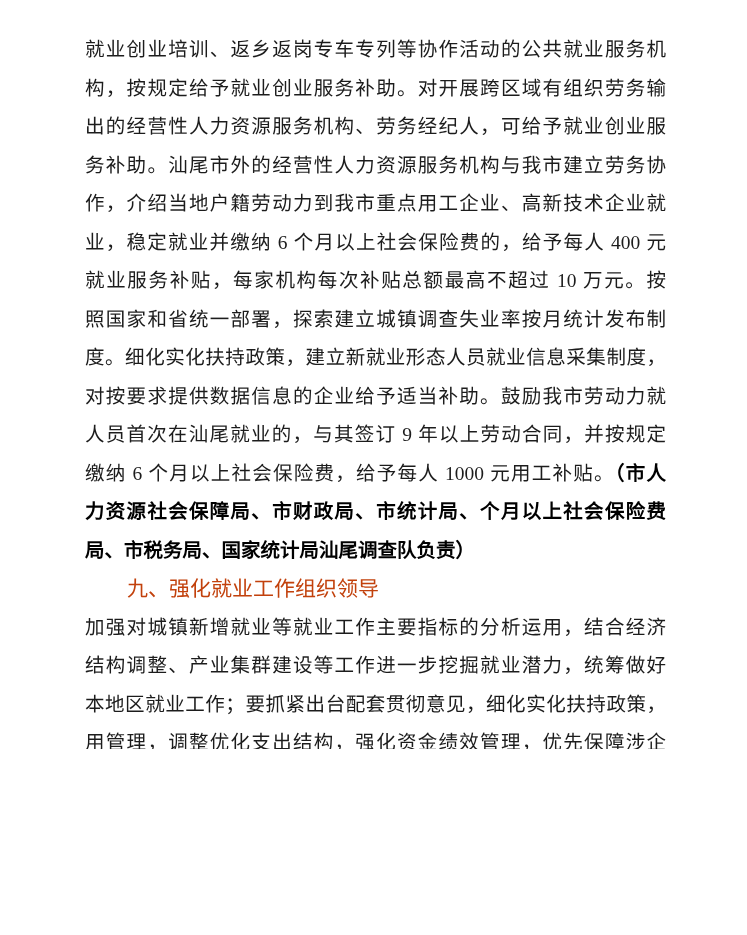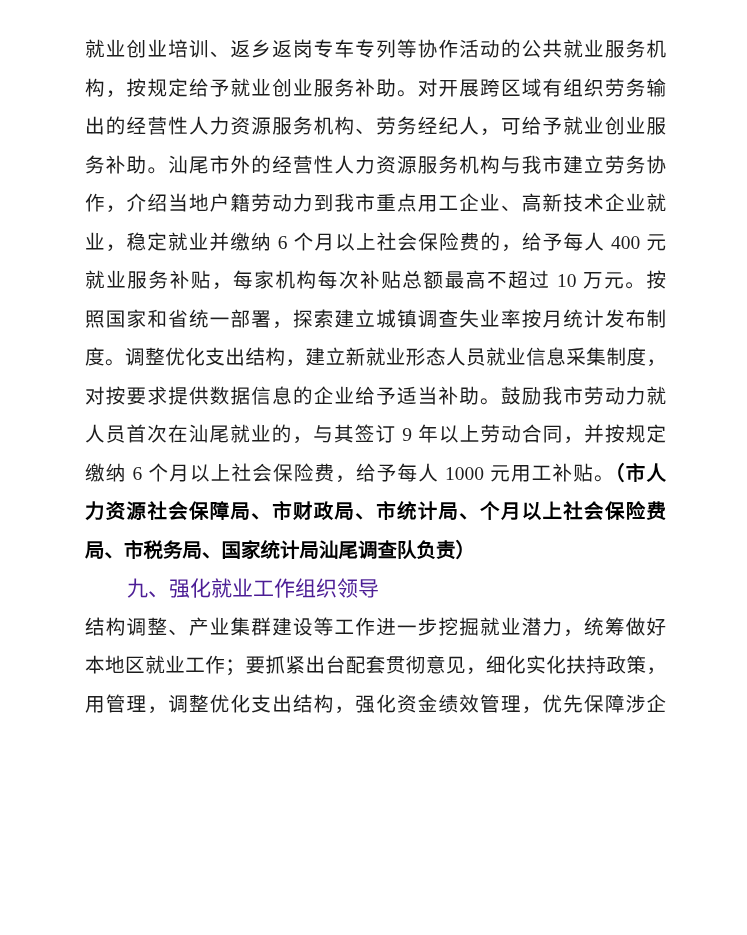--- a/index.html
+++ b/index.html
@@ -36,21 +36,21 @@
     text-align: center;
     text-align-last: left;
   }
   .line.indent {
     text-indent: 2em;
   }
   .line.heading {
     font-family: "Liberation Sans", "DejaVu Sans", sans-serif;
     font-weight: 700;
     font-size: 21px;
-    color: #4c1d95;
+    color: #c2410c;
   }
   .seg { font-weight: 400; }
   .seg.bold { font-weight: 700; color: #000000; font-family: Liberation Serif, serif; }
   .footer-row {
     position: absolute;
     top: 886px;
     left: 85px;
     width: 581px;
     text-align: right;
     font-size: 18.5px;
@@ -66,27 +66,28 @@
   <div class="text-block">
 
     <div class="line"><span class="seg">就业创业培训、返乡返岗专车专列等协作活动的公共就业服务机</span></div>
     <div class="line"><span class="seg">构，按规定给予就业创业服务补助。对开展跨区域有组织劳务输</span></div>
     <div class="line"><span class="seg">出的经营性人力资源服务机构、劳务经纪人，可给予就业创业服</span></div>
     <div class="line"><span class="seg">务补助。汕尾市外的经营性人力资源服务机构与我市建立劳务协</span></div>
     <div class="line"><span class="seg">作，介绍当地户籍劳动力到我市重点用工企业、高新技术企业就</span></div>
     <div class="line"><span class="seg">业，稳定就业并缴纳 6 个月以上社会保险费的，给予每人 400 元</span></div>
     <div class="line"><span class="seg">就业服务补贴，每家机构每次补贴总额最高不超过 10 万元。按</span></div>
     <div class="line"><span class="seg">照国家和省统一部署，探索建立城镇调查失业率按月统计发布制</span></div>
-    <div class="line"><span class="seg">度。调整优化支出结构，建立新就业形态人员就业信息采集制度，</span></div>
+    <div class="line"><span class="seg">度。细化实化扶持政策，建立新就业形态人员就业信息采集制度，</span></div>
     <div class="line"><span class="seg">对按要求提供数据信息的企业给予适当补助。鼓励我市劳动力就</span></div>
     <div class="line"><span class="seg">人员首次在汕尾就业的，与其签订 9 年以上劳动合同，并按规定</span></div>
     <div class="line"><span class="seg">缴纳 6 个月以上社会保险费，给予每人 1000 元用工补贴。</span><span class="seg bold">（市人</span></div>
     <div class="line"><span class="seg bold">力资源社会保障局、市财政局、市统计局、个月以上社会保险费</span></div>
     <div class="line tal-left"><span class="seg bold">局、市税务局、国家统计局汕尾调查队负责）</span></div>
     <div class="line heading tal-left indent"><span class="seg">九、强化就业工作组织领导</span></div>
+    <div class="line"><span class="seg">加强对城镇新增就业等就业工作主要指标的分析运用，结合经济</span></div>
     <div class="line"><span class="seg">结构调整、产业集群建设等工作进一步挖掘就业潜力，统筹做好</span></div>
     <div class="line"><span class="seg">本地区就业工作；要抓紧出台配套贯彻意见，细化实化扶持政策，</span></div>
     <div class="line"><span class="seg">用管理，调整优化支出结构，强化资金绩效管理，优先保障涉企</span></div>
 
   </div>
 
   <div class="footer-row">
     <span>- 11 -</span>
   </div>
 </div>

